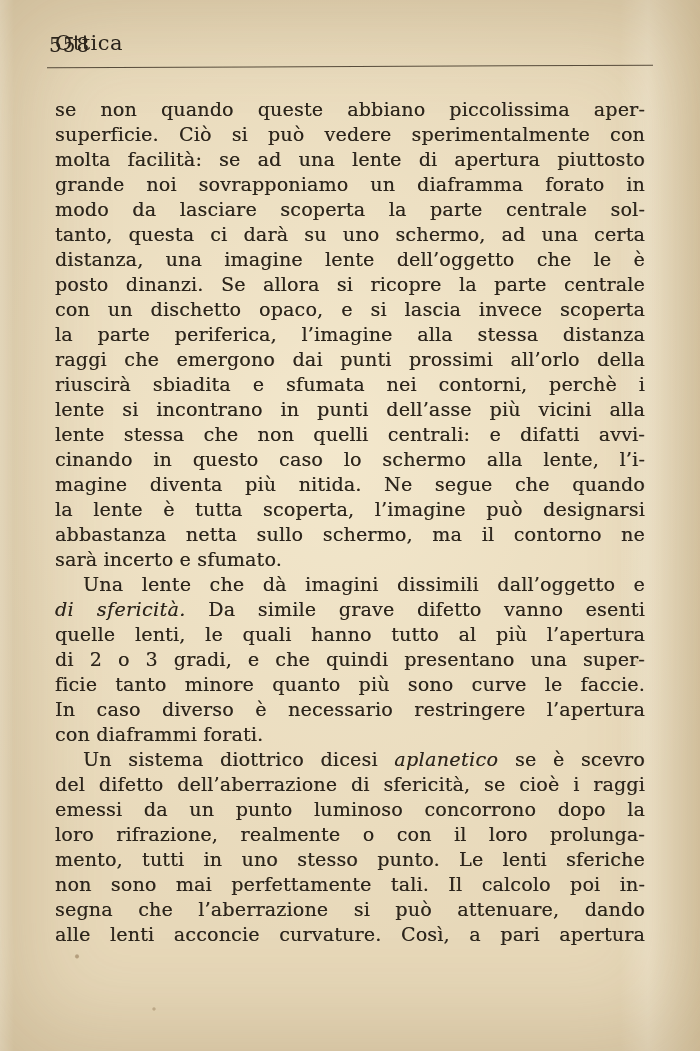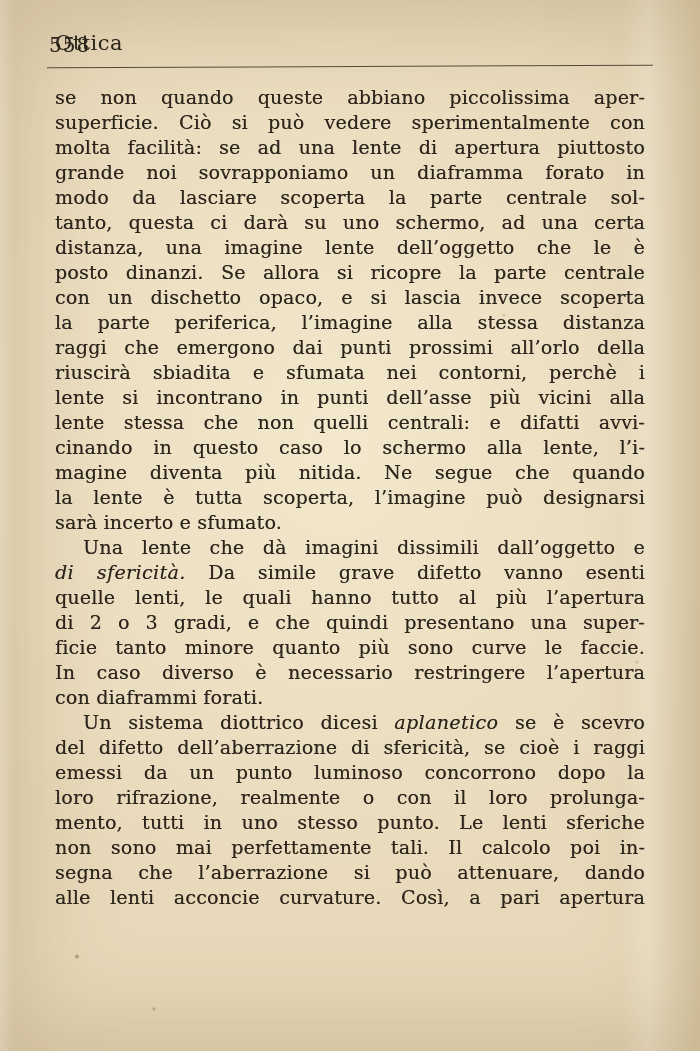--- a/index.html
+++ b/index.html
@@ -51,21 +51,21 @@
     font-size: 21px;
     letter-spacing: 0.5px;
   }
   .header-rule {
     border: none;
     border-top: 1.6px solid rgba(62,52,38,0.85);
     margin: 5px -8px 0 -8px;
     transform: rotate(-0.25deg);
   }
   main.body-text {
-    margin-top: 18px;
+    margin-top: 30px;
   }
   .line {
     height: 25px;
     line-height: 25px;
     font-size: 19px;
     text-align: justify;
     text-align-last: justify;
     white-space: nowrap;
     letter-spacing: 0.2px;
     text-shadow: 0.3px 0 0 rgba(43,36,27,0.55);
@@ -100,20 +100,21 @@
       <div class="line">posto dinanzi. Se allora si ricopre la parte centrale</div>
       <div class="line">con un dischetto opaco, e si lascia invece scoperta</div>
       <div class="line">la parte periferica, l’imagine alla stessa distanza</div>
       <div class="line">raggi che emergono dai punti prossimi all’orlo della</div>
       <div class="line">riuscirà sbiadita e sfumata nei contorni, perchè i</div>
       <div class="line">lente si incontrano in punti dell’asse più vicini alla</div>
       <div class="line">lente stessa che non quelli centrali: e difatti avvi-</div>
       <div class="line">cinando in questo caso lo schermo alla lente, l’i-</div>
       <div class="line">magine diventa più nitida. Ne segue che quando</div>
       <div class="line">la lente è tutta scoperta, l’imagine può designarsi</div>
+      <div class="line">abbastanza netta sullo schermo, ma il contorno ne</div>
       <div class="line no-justify">sarà incerto e sfumato.</div>
       <div class="line indent">Una lente che dà imagini dissimili dall’oggetto e</div>
       <div class="line"><i>di sfericità.</i> Da simile grave difetto vanno esenti</div>
       <div class="line">quelle lenti, le quali hanno tutto al più l’apertura</div>
       <div class="line">di 2 o 3 gradi, e che quindi presentano una super-</div>
       <div class="line">ficie tanto minore quanto più sono curve le faccie.</div>
       <div class="line">In caso diverso è necessario restringere l’apertura</div>
       <div class="line no-justify">con diaframmi forati.</div>
       <div class="line indent">Un sistema diottrico dicesi <i>aplanetico</i> se è scevro</div>
       <div class="line">del difetto dell’aberrazione di sfericità, se cioè i raggi</div>

